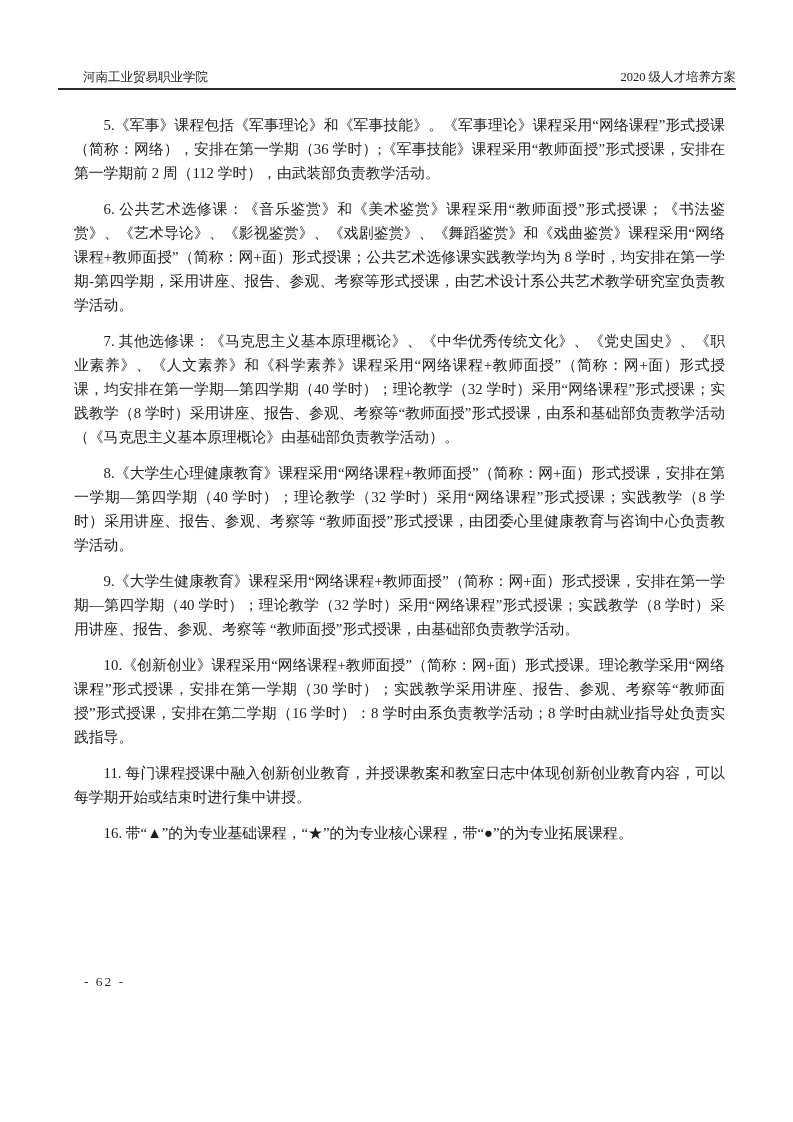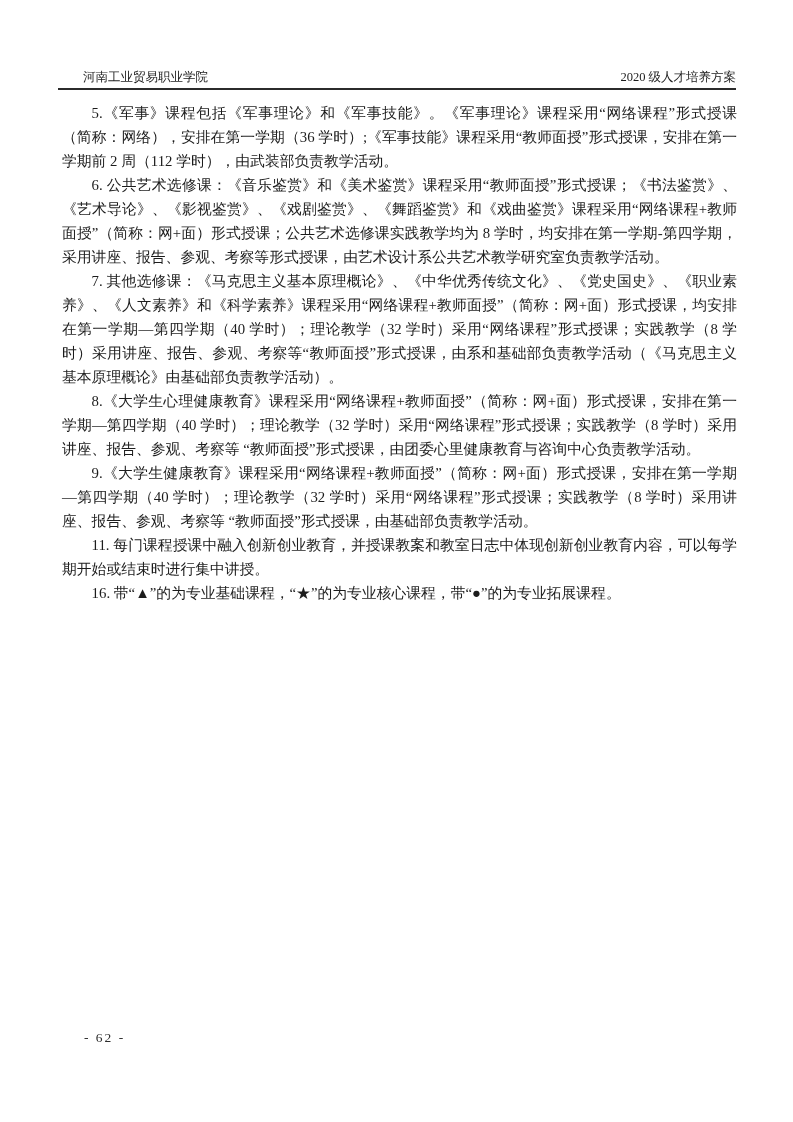--- a/index.html
+++ b/index.html
@@ -26,31 +26,31 @@
     padding-bottom: 3px;
   }
   .header .left { padding-left: 25px; }
   .doc-body {
     position: absolute;
     left: 62px;
     width: 675px;
     top: 101px;
   }
   .doc-body p {
-    margin: 0;
+    margin: 12px;
     text-indent: 2em;
     text-align: justify;
     font-size: 14.8px;
     line-height: 24px;
     word-break: break-all;
   }
   .footer {
     position: absolute;
     left: 84px;
-    top: 1030px;
+    top: 974px;
     font-size: 13.5px;
     letter-spacing: 2px;
     color: #2b2b2b;
   }
 </style>
 </head>
 <body>
 
 <div class="page">
 
@@ -58,19 +58,20 @@
     <span class="left">河南工业贸易职业学院</span>
     <span class="right">2020 级人才培养方案</span>
   </div>
 
   <div class="doc-body">
     <p>5.《军事》课程包括《军事理论》和《军事技能》。《军事理论》课程采用“网络课程”形式授课（简称：网络），安排在第一学期（36 学时）;《军事技能》课程采用“教师面授”形式授课，安排在第一学期前 2 周（112 学时），由武装部负责教学活动。</p>
     <p>6. 公共艺术选修课：《音乐鉴赏》和《美术鉴赏》课程采用“教师面授”形式授课；《书法鉴赏》、《艺术导论》、《影视鉴赏》、《戏剧鉴赏》、《舞蹈鉴赏》和《戏曲鉴赏》课程采用“网络课程+教师面授”（简称：网+面）形式授课；公共艺术选修课实践教学均为 8 学时，均安排在第一学期-第四学期，采用讲座、报告、参观、考察等形式授课，由艺术设计系公共艺术教学研究室负责教学活动。</p>
     <p>7. 其他选修课：《马克思主义基本原理概论》、《中华优秀传统文化》、《党史国史》、《职业素养》、《人文素养》和《科学素养》课程采用“网络课程+教师面授”（简称：网+面）形式授课，均安排在第一学期—第四学期（40 学时）；理论教学（32 学时）采用“网络课程”形式授课；实践教学（8 学时）采用讲座、报告、参观、考察等“教师面授”形式授课，由系和基础部负责教学活动（《马克思主义基本原理概论》由基础部负责教学活动）。</p>
     <p>8.《大学生心理健康教育》课程采用“网络课程+教师面授”（简称：网+面）形式授课，安排在第一学期—第四学期（40 学时）；理论教学（32 学时）采用“网络课程”形式授课；实践教学（8 学时）采用讲座、报告、参观、考察等 “教师面授”形式授课，由团委心里健康教育与咨询中心负责教学活动。</p>
     <p>9.《大学生健康教育》课程采用“网络课程+教师面授”（简称：网+面）形式授课，安排在第一学期—第四学期（40 学时）；理论教学（32 学时）采用“网络课程”形式授课；实践教学（8 学时）采用讲座、报告、参观、考察等 “教师面授”形式授课，由基础部负责教学活动。</p>
+    <p>10.《创新创业》课程采用“网络课程+教师面授”（简称：网+面）形式授课。理论教学采用“网络课程”形式授课，安排在第一学期（30 学时）；实践教学采用讲座、报告、参观、考察等“教师面授”形式授课，安排在第二学期（16 学时）：8 学时由系负责教学活动；8 学时由就业指导处负责实践指导。</p>
     <p>11. 每门课程授课中融入创新创业教育，并授课教案和教室日志中体现创新创业教育内容，可以每学期开始或结束时进行集中讲授。</p>
     <p>16. 带“▲”的为专业基础课程，“★”的为专业核心课程，带“●”的为专业拓展课程。</p>
   </div>
 
   <div class="footer">- 62 -</div>
 
 </div>
 
 </body></html>

